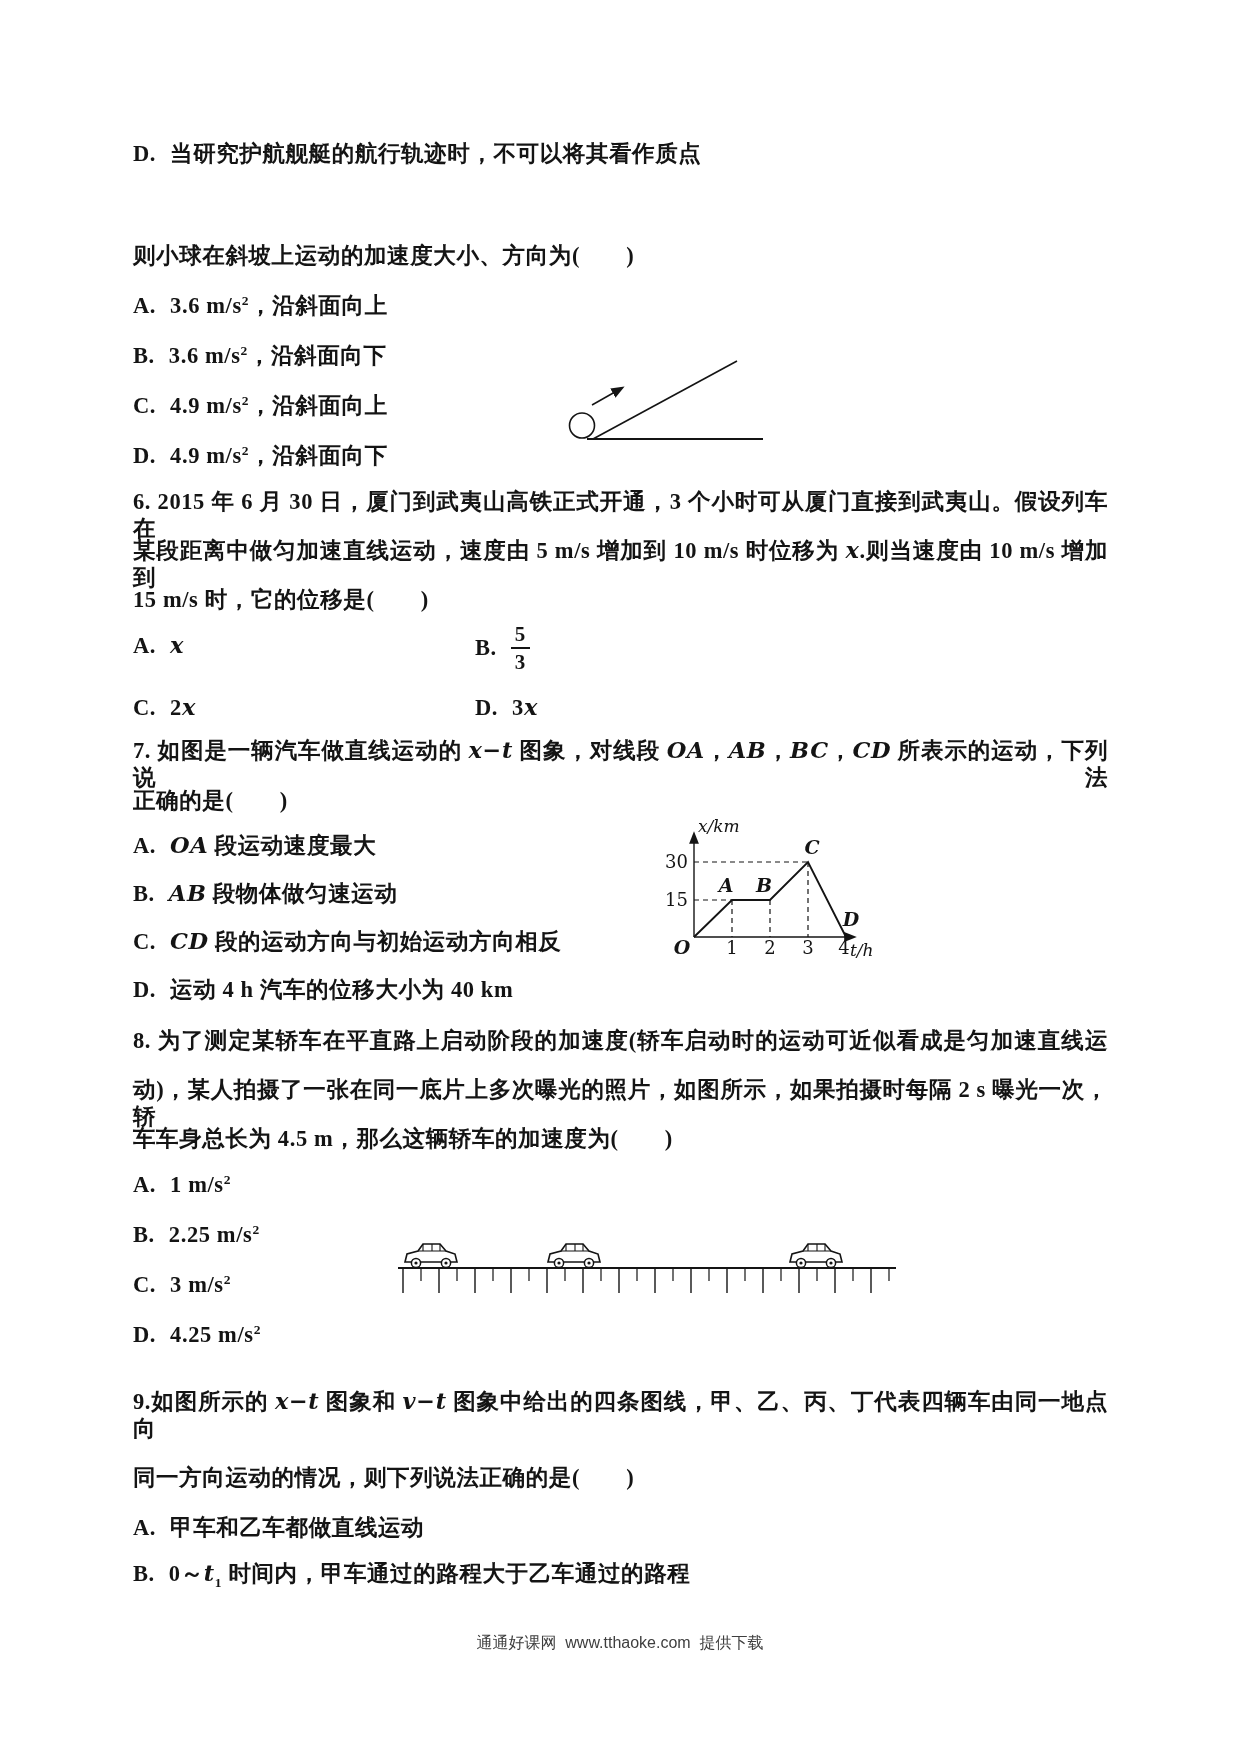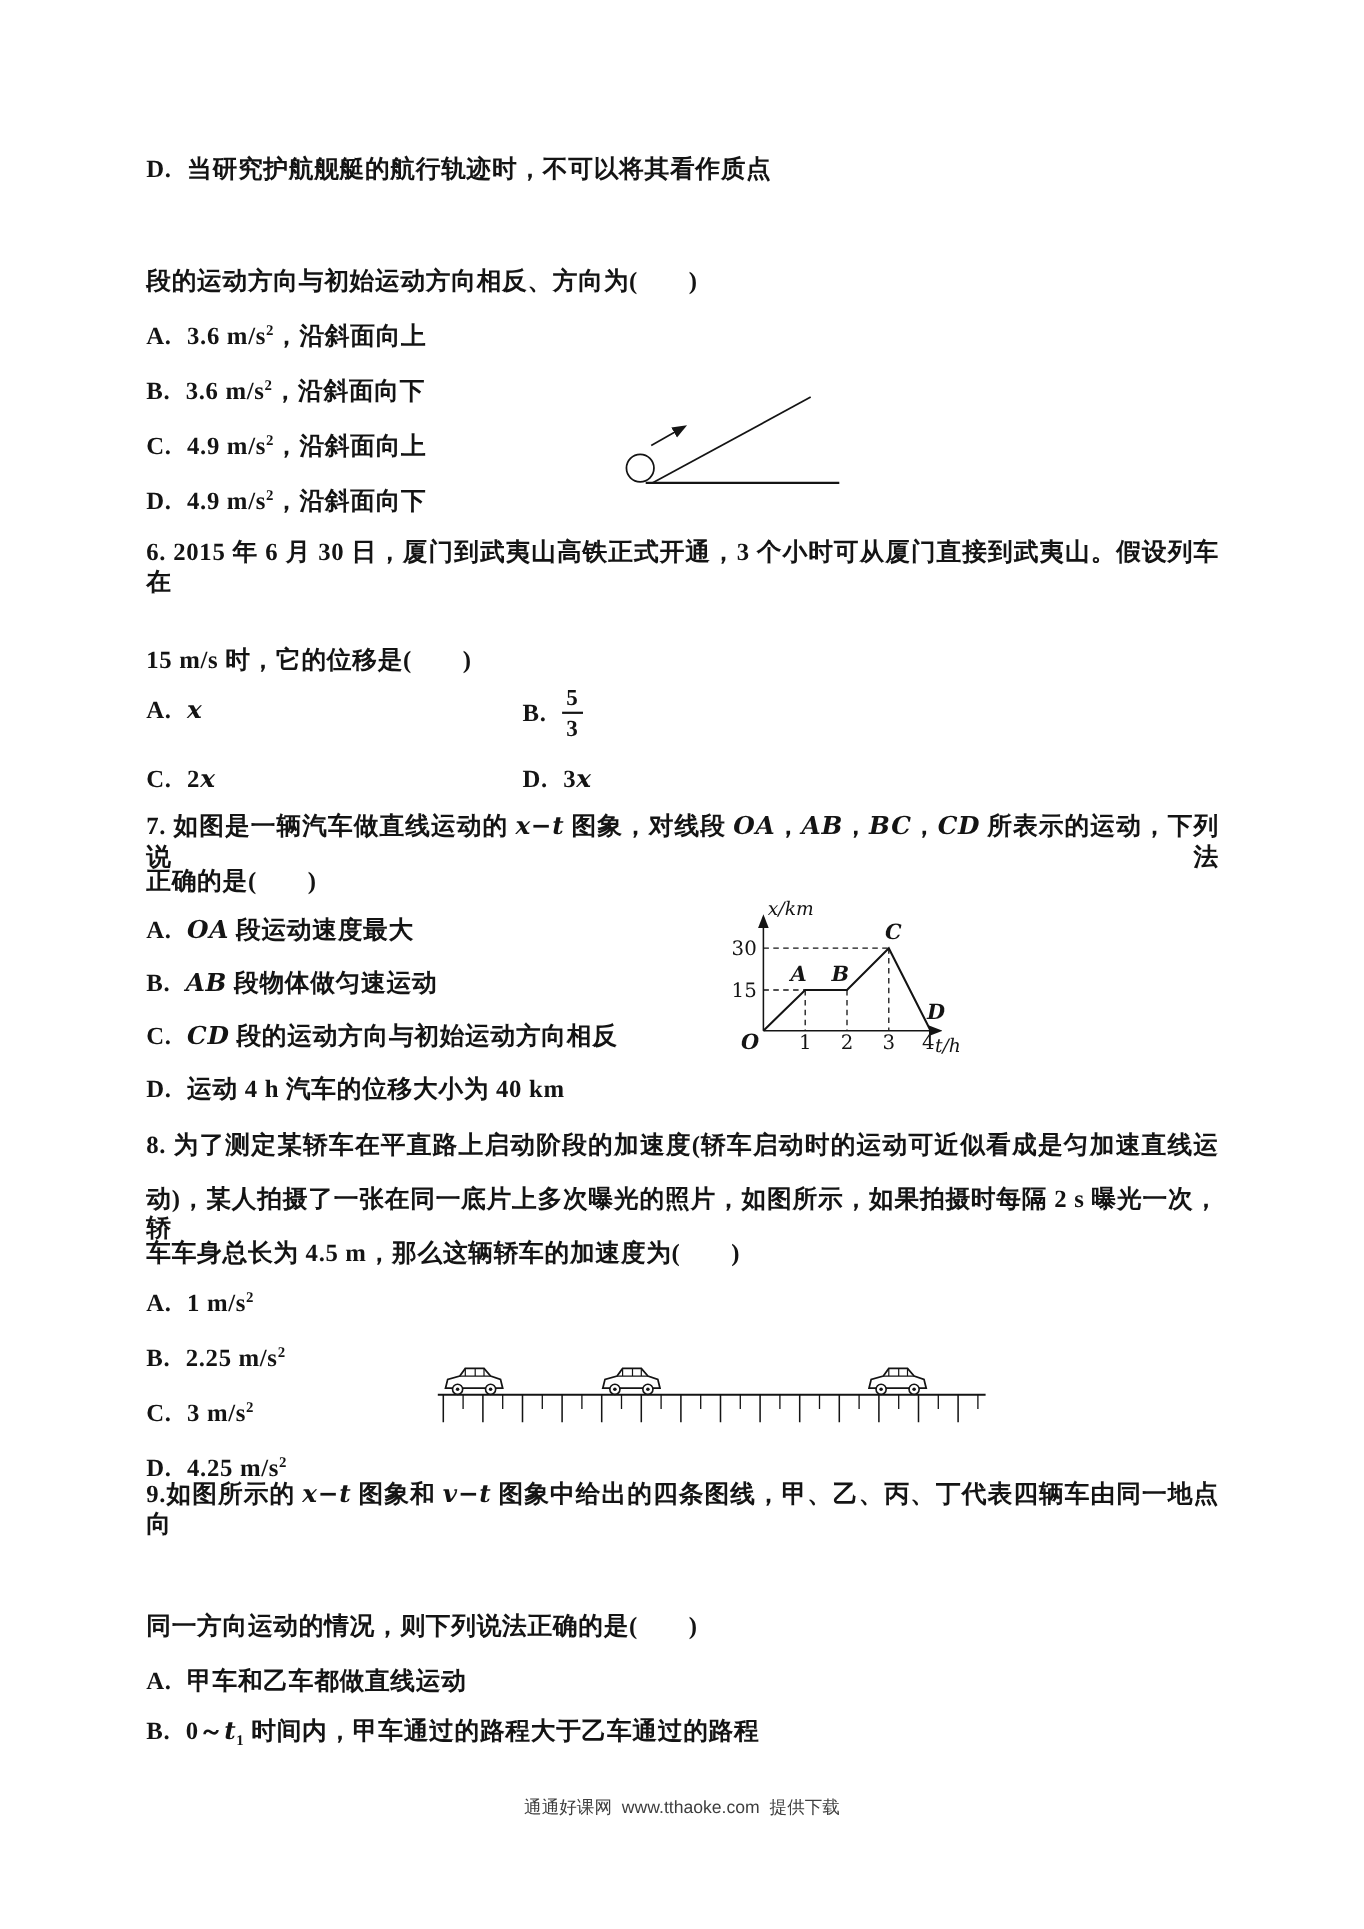--- a/index.html
+++ b/index.html
@@ -29,21 +29,21 @@
 </style>
 </head>
 <body>
 
 <div class="page">
 
   <div class="line" style="top:140px">
     <span class="opt-label">D.</span><span><span>当研究护航舰艇的航行轨迹时，不可以将其看作质点</span></span>
   </div>
 
-  <div class="line" style="top:242px"><span>段的运动方向与初始运动方向相反、方向为(　　)</span></div>
+  <div class="line" style="top:242px"><span>则小球在斜坡上运动的加速度大小、方向为(　　)</span></div>
   <div class="line" style="top:292px">
     <span class="opt-label">A.</span><span><span>3.6 m/s</span><sup>2</sup><span>，沿斜面向上</span></span>
   </div>
   <div class="line" style="top:342px">
     <span class="opt-label">B.</span><span><span>3.6 m/s</span><sup>2</sup><span>，沿斜面向下</span></span>
   </div>
   <div class="line" style="top:392px">
     <span class="opt-label">C.</span><span><span>4.9 m/s</span><sup>2</sup><span>，沿斜面向上</span></span>
   </div>
   <div class="line" style="top:442px">
@@ -58,20 +58,21 @@
         </marker>
       </defs>
       <path d="M82,126 H258" stroke="#141414" stroke-width="2.2" fill="none"></path>
       <path d="M88,126 L232,48" stroke="#141414" stroke-width="1.6" fill="none"></path>
       <circle cx="77" cy="112.5" r="12.5" fill="#fff" stroke="#141414" stroke-width="1.6"></circle>
       <path d="M87,92 L117,75" stroke="#141414" stroke-width="1.5" fill="none" marker-end="url(#arr)"></path>
     </svg>
   </div>
 
   <div class="line fill" style="top:488px"><span>6. 2015 年 6 月 30 日，厦门到武夷山高铁正式开通，3 个小时可从厦门直接到武夷山。假设列车在</span></div>
+  <div class="line fill" style="top:537px"><span>某段距离中做匀加速直线运动，速度由 5 m/s 增加到 10 m/s 时位移为 </span><i>x</i><span>.则当速度由 10 m/s 增加到</span></div>
   <div class="line" style="top:586px"><span>15 m/s 时，它的位移是(　　)</span></div>
   <div class="line" style="top:632px">
     <span class="opt-label">A.</span><span><i>x</i></span>
   </div>
   <div class="line col2" style="top:625px">
     <span class="opt-label">B.</span><span class="frac">
         <span class="num">5</span>
         <span class="den">3</span>
       </span>
   </div>
@@ -160,21 +161,21 @@
         <path d="M2,23 L4,15 L15,12 L20,5 L37,5 L43,12 L52,15 L54,23 Z" fill="#fff" stroke="#141414" stroke-width="1.6"></path>
         <path d="M15,12 L43,12 M20,5 L20,12 M29,5 L29,12 M37,5 L37,12" stroke="#141414" stroke-width="1.1" fill="none"></path>
         <circle cx="13" cy="24" r="4.6" fill="#fff" stroke="#141414" stroke-width="1.5"></circle>
         <circle cx="43" cy="24" r="4.6" fill="#fff" stroke="#141414" stroke-width="1.5"></circle>
         <circle cx="13" cy="24" r="1.6" fill="#141414"></circle>
         <circle cx="43" cy="24" r="1.6" fill="#141414"></circle>
       </g>
     </svg>
   </div>
 
-  <div class="line fill" style="top:1344px"><span>9.如图所示的 </span><i>x−t</i><span> 图象和 </span><i>v−t</i><span> 图象中给出的四条图线，甲、乙、丙、丁代表四辆车由同一地点向</span></div>
+  <div class="line fill" style="top:1388px"><span>9.如图所示的 </span><i>x−t</i><span> 图象和 </span><i>v−t</i><span> 图象中给出的四条图线，甲、乙、丙、丁代表四辆车由同一地点向</span></div>
   <div class="line" style="top:1464px"><span>同一方向运动的情况，则下列说法正确的是(　　)</span></div>
   <div class="line" style="top:1514px">
     <span class="opt-label">A.</span><span><span>甲车和乙车都做直线运动</span></span>
   </div>
   <div class="line" style="top:1560px">
     <span class="opt-label">B.</span><span><span>0～</span><i>t</i><sub>1</sub><span> 时间内，甲车通过的路程大于乙车通过的路程</span></span>
   </div>
 
   <div class="footer">通通好课网  www.tthaoke.com  提供下载</div>
 

